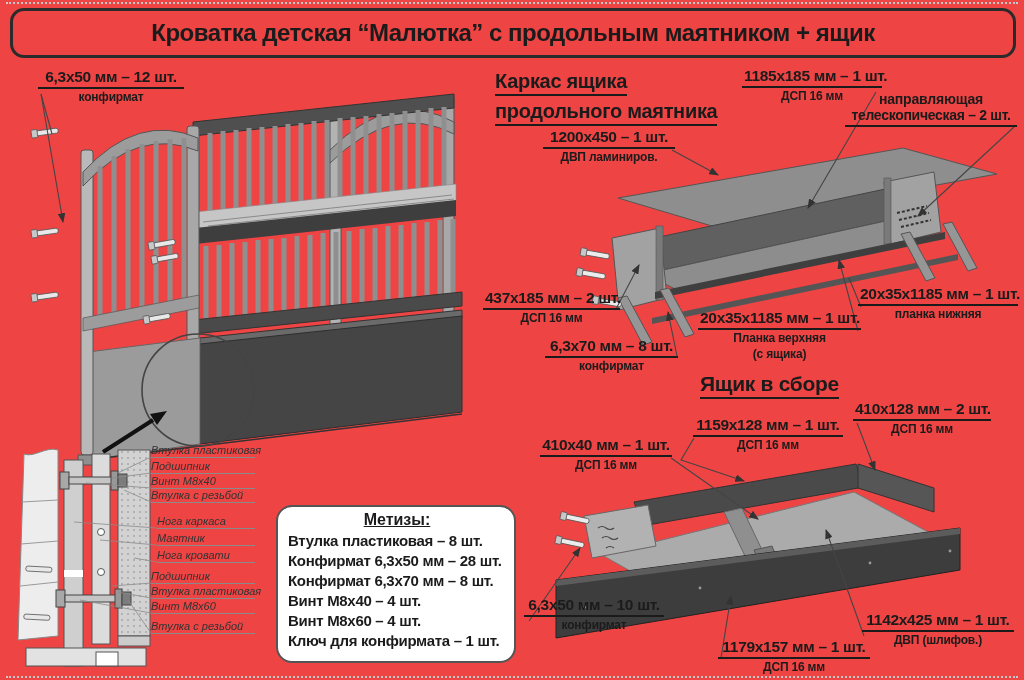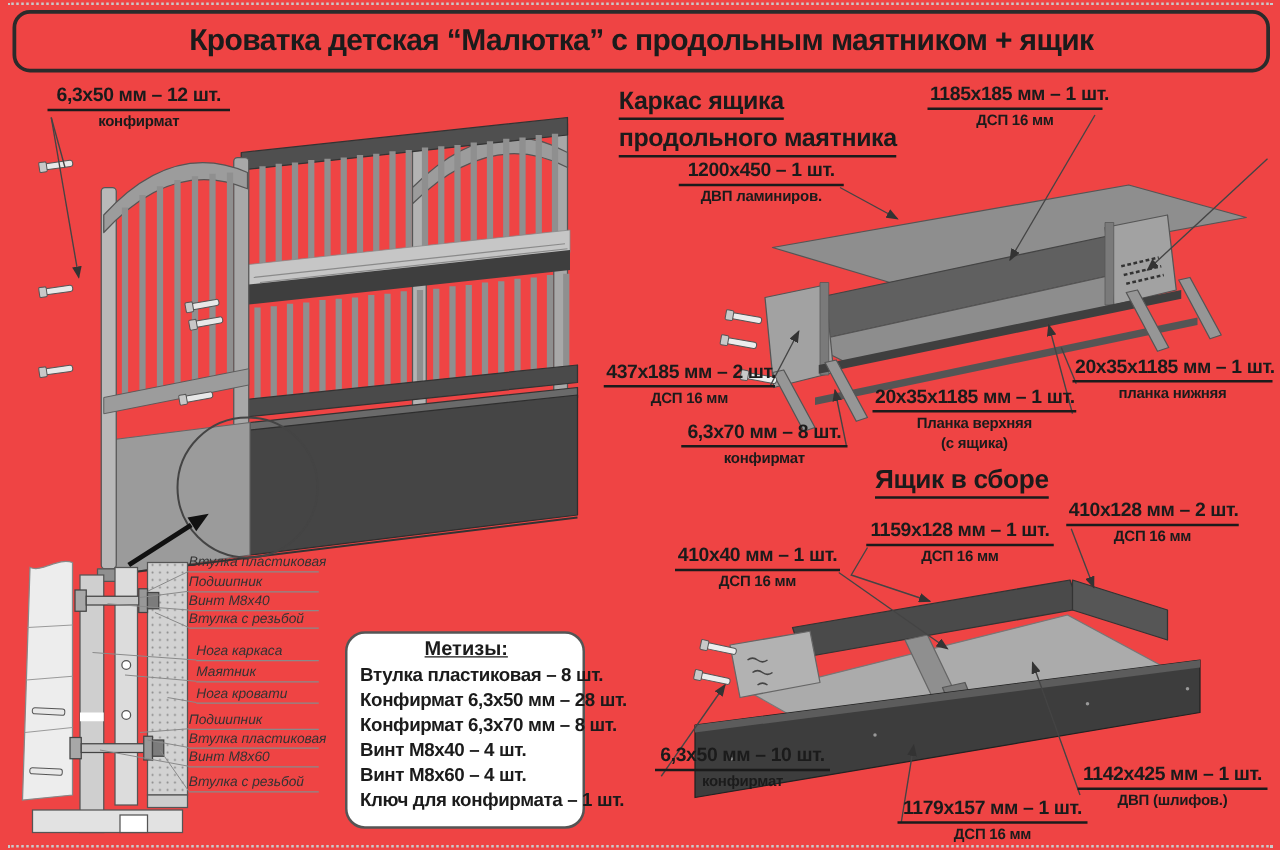--- a/index.html
+++ b/index.html
@@ -22,21 +22,21 @@
   .callout.small .c-size{font-size:14px;}
 
   .heading{position:absolute;font-weight:bold;}
   .heading .h-line{display:block;font-size:20px;letter-spacing:-0.3px;white-space:nowrap;
         border-bottom:2.5px solid #1b1b1b;width:fit-content;padding-bottom:1px;margin-bottom:4px;}
   .heading.big .h-line{font-size:21px;}
 
   .detail-label{position:absolute;font-size:11px;font-style:italic;color:#333;
         border-bottom:1px solid #8a8a8a;white-space:nowrap;padding-bottom:1px;}
 
-  .hw-box{position:absolute;left:276px;top:505px;width:192px;height:158px;
+  .hw-box{position:absolute;left:276px;top:505px;width:240px;height:158px;
         border:2px solid #555;border-radius:16px;background:#fff;padding:4px 8px 0 10px;box-sizing:border-box;}
   .hw-title{display:block;text-align:center;font-size:16px;font-weight:bold;text-decoration:underline;
         margin-bottom:2px;}
   .hw-item{font-size:15px;font-weight:bold;letter-spacing:-0.3px;line-height:20px;white-space:nowrap;}
 </style>
 </head>
 <body>
 
 <div class="page">
 
@@ -258,20 +258,24 @@
   <div class="callout" style="left:38px;top:68px;width:146px;">
     <span class="c-size">6,3x50 мм – 12 шт.</span>
     <span class="c-name">конфирмат</span>
   </div>
 
   <div class="callout" style="left:742px;top:67px;width:140px;">
     <span class="c-size">1185x185 мм – 1 шт.</span>
     <span class="c-name">ДСП 16 мм</span>
   </div>
 
+  <div class="callout small" style="left:845px;top:92px;width:172px;">
+    <span class="c-top">направляющая</span>
+    <span class="c-size">телескопическая – 2 шт.</span>
+  </div>
 
   <div class="callout" style="left:543px;top:128px;width:132px;">
     <span class="c-size">1200x450 – 1 шт.</span>
     <span class="c-name">ДВП ламиниров.</span>
   </div>
 
   <div class="callout" style="left:483px;top:289px;width:137px;">
     <span class="c-size">437x185 мм – 2 шт.</span>
     <span class="c-name">ДСП 16 мм</span>
   </div>

